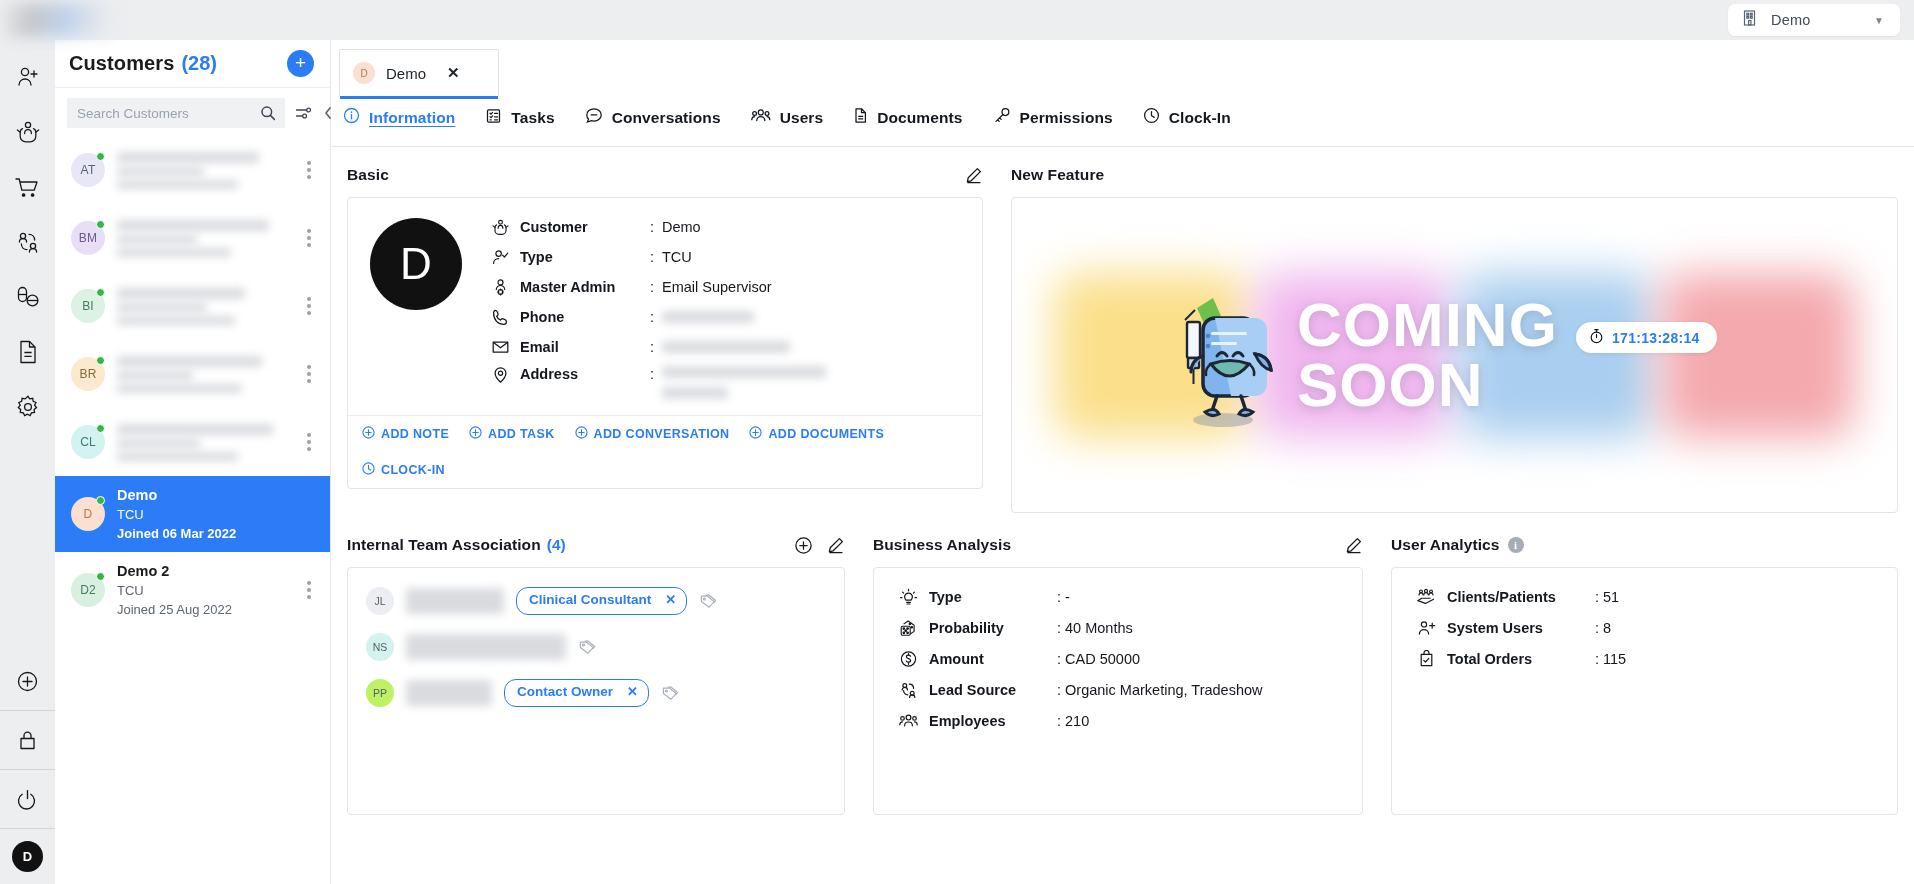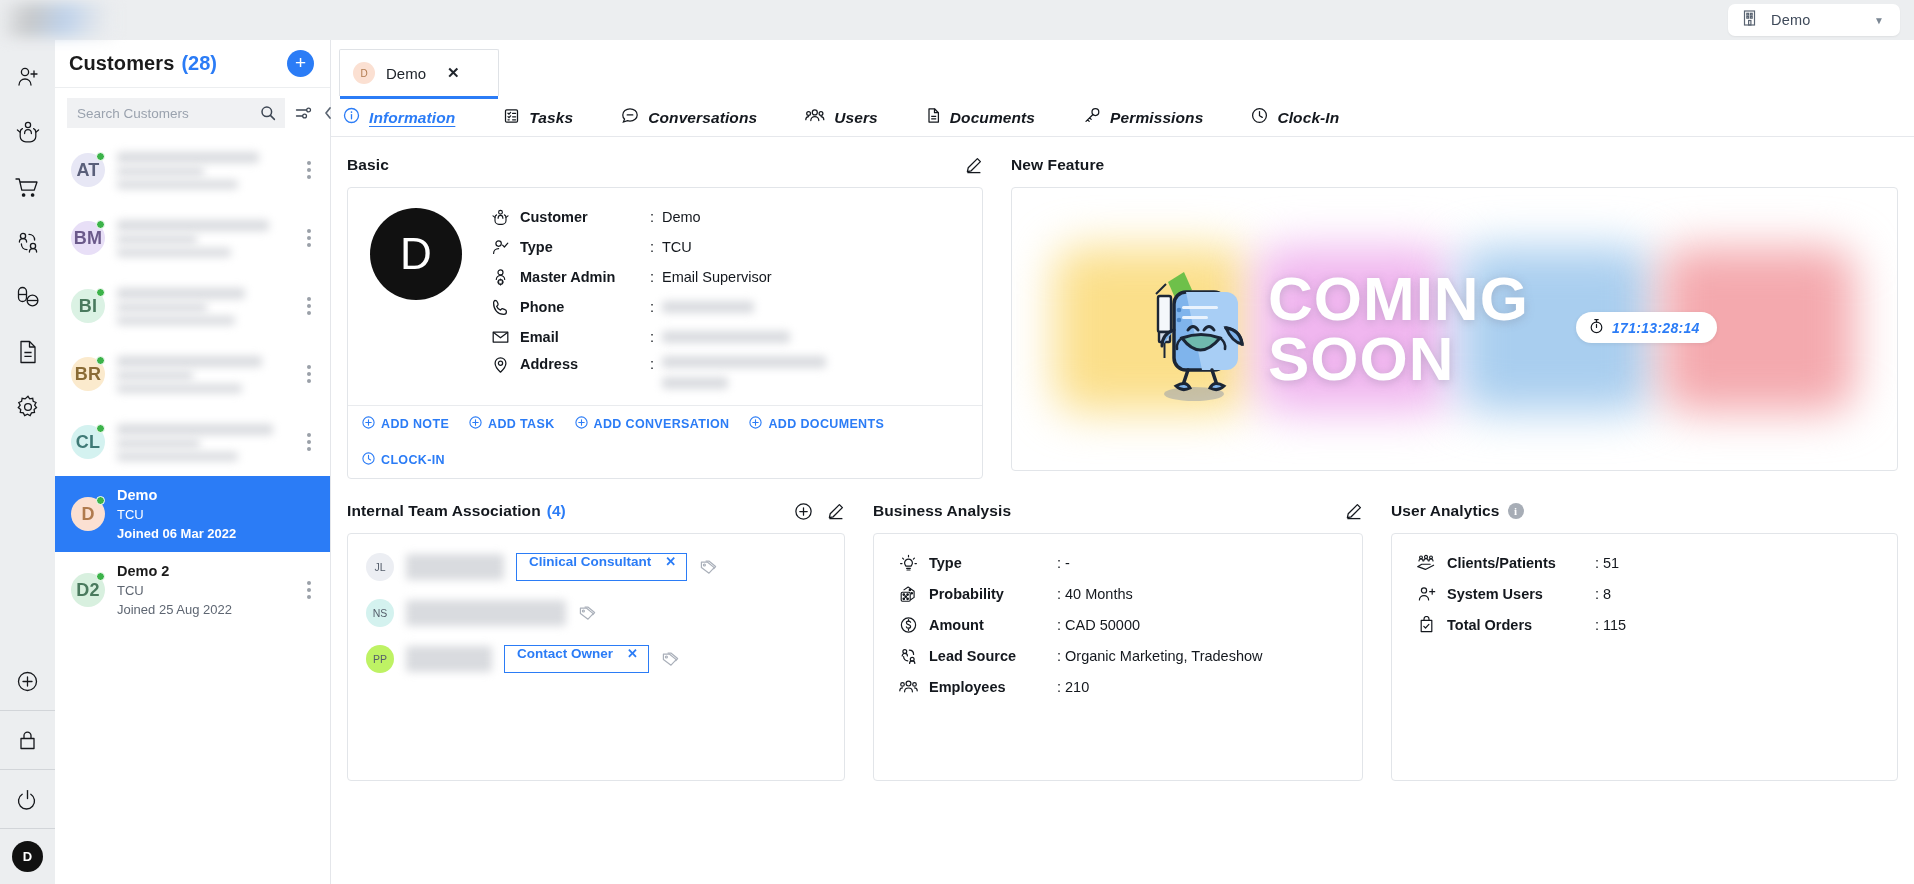--- a/index.html
+++ b/index.html
@@ -80,21 +80,21 @@
 
   .cust-list { flex:1 1 auto; overflow:hidden; }
   .cust-row {
     display:flex; align-items:center; gap:12px; padding: 11px 14px 11px 16px; cursor:pointer;
     min-height: 68px;
   }
   .cust-row.selected { background:#2b7cf6; }
   .av-wrap { position:relative; flex:0 0 34px; }
   .avatar {
     width:34px; height:34px; border-radius:50%; display:flex; align-items:center; justify-content:center;
-    font-size:18px; font-weight:700; letter-spacing:.2px;
+    font-size:12px; font-weight:400; letter-spacing:.2px;
   }
   .dot-online {
     position:absolute; top:-1px; right:0px; width:9px; height:9px; border-radius:50%;
     background:#3cb34a; border:1.5px solid #fff;
   }
   .cust-main { flex:1 1 auto; min-width:0; display:flex; flex-direction:column; gap:4px; }
   .blur-line { border-radius:3px; background:#d9dbdf; filter: blur(4.5px); }
   .cust-name { font-size:14.5px; font-weight:600; color:#1b1b1b; }
   .cust-sub  { font-size:13px; color:#5e6672; }
   .cust-joined { font-size:13px; font-weight:600; color:#5e6672; }
@@ -119,23 +119,22 @@
     content:""; position:absolute; left:0; right:0; bottom:-3px; height:3px; background:#2b7cf6;
   }
   .tab-av {
     width:22px; height:22px; border-radius:50%; background:#fbe0d2; color:#b07a4e;
     display:flex; align-items:center; justify-content:center; font-size:10px; font-weight:500;
   }
   .tab-label { font-size:15px; color:#20252c; }
   .tab-close { margin-left:10px; font-size:15px; color:#20252c; cursor:pointer; font-weight:600; }
 
   .navtabs {
-    display:flex; align-items:center; gap:48px; padding: 11px 0 8px 12px;
+    display:flex; align-items:center; gap:30px; padding: 11px 0 18px 12px;
     border-bottom:1px solid #e6e8ec;
-    font-style:italic;
   }
   .navtab { display:flex; align-items:center; gap:9px; cursor:pointer; color:#14181e; }
   .navtab .nt-label { font-size:15.5px; font-weight:700; letter-spacing:.1px; }
   .navtab.active { color:#2b7cf6; }
   .navtab.active .nt-label { text-decoration:underline; text-underline-offset:3px; }
 
   .content { flex:1 1 auto; overflow:hidden; padding: 12px 16px 0 16px; }
   .row-top { display:flex; gap:28px; align-items:flex-start; }
   .col-basic { width: 636px; flex:0 0 636px; }
   .col-feature { flex:1 1 auto; min-width:0; }
@@ -165,53 +164,53 @@
 
   .basic-actions {
     border-top:1px solid #e9ebee; display:flex; align-items:center; gap:20px;
     padding: 10px 14px; flex-wrap: wrap;
   }
   .act {
     display:flex; align-items:center; gap:6px; color:#2b7cf6; font-size:12.5px; font-weight:700;
     letter-spacing:.35px; cursor:pointer;
   }
 
-  .feature-card { height: 284px; overflow:hidden; position:relative; display:flex; align-items:center; }
+  .feature-card { height: 316px; overflow:hidden; position:relative; display:flex; align-items:center;padding-left:29px; }
   .blobs { position:absolute; inset:0; display:flex; align-items:center; gap: 0; padding: 0 38px; }
   .blob { flex:1 1 0; height: 165px; border-radius:26px; filter: blur(22px); margin: 0 4px; }
   .cs-inner {
     position:relative; z-index:2; display:flex; align-items:center; width:100%;
     padding-left: 120px; gap: 18px;
   }
   .mascot { width:118px; height:150px; flex:0 0 118px; }
   .cs-text {
     font-size: 62px; font-weight: 800; color:#ffffff; line-height: .96; letter-spacing: 1px;
     text-shadow: 0 2px 10px rgba(120,120,140,.35);
   }
   .timer-pill {
     position:absolute; z-index:3; left: 564px; top: 124px; background:#fff; border-radius:20px;
     height:31px; display:flex; align-items:center; gap:8px; padding: 0 17px 0 13px;
     box-shadow: 0 1px 4px rgba(0,0,0,.08);
   }
-  .timer-val { color:#2b7cf6; font-size:14px; font-weight:700; letter-spacing:.3px;font-style:italic; }
+  .timer-val { color:#2b7cf6; font-size:14px; font-weight:700; letter-spacing:.3px; }
 
   .row-bottom { display:flex; gap:28px; margin-top: 16px; align-items:flex-start; }
   .col-team { width: 498px; flex:0 0 498px; }
   .col-biz { width: 490px; flex:0 0 490px; }
   .col-ua { flex:1 1 auto; min-width:0; }
 
   .team-card { min-height: 248px; padding: 16px 18px 10px 18px; display:flex; flex-direction:column; gap: 12px; }
   .team-row { display:flex; align-items:center; gap:12px; min-height:34px; }
   .team-av {
     width:28px; height:28px; border-radius:50%; display:flex; align-items:center; justify-content:center;
     font-size:10.5px; font-weight:500; flex:0 0 28px; color:#555e6b;
   }
   .chip {
-    border:1px solid #2b7cf6; border-radius:0; height:28px; display:flex; align-items:flex-start;
-    gap:14px; padding: 0 10px 0 12px; cursor:pointer;
+    border:1px solid #2b7cf6; border-radius:12px; height:28px; display:flex; align-items:flex-end;
+    gap:14px; padding: 0 10px 7px 12px; cursor:pointer;
   }
   .chip-label { font-size:13.5px; font-weight:600; color:#2b7cf6; }
   .chip-x { color:#2b7cf6; font-size:13px; font-weight:800; }
   .chev { color:#b6bbc3; font-size:15px; }
 
   .info-card { min-height: 248px; padding: 18px 18px 16px 22px; }
   .info-list { display:flex; flex-direction:column; gap:9px; }
   .info-key { width:128px; flex:0 0 128px; font-size:14.5px; font-weight:700; color:#14181e; margin-left:9px; }
   .info-val { font-size:14.5px; color:#14181e; }
   .ua-key { width:148px; flex:0 0 148px; font-size:14.5px; font-weight:700; color:#14181e; margin-left:9px; }

